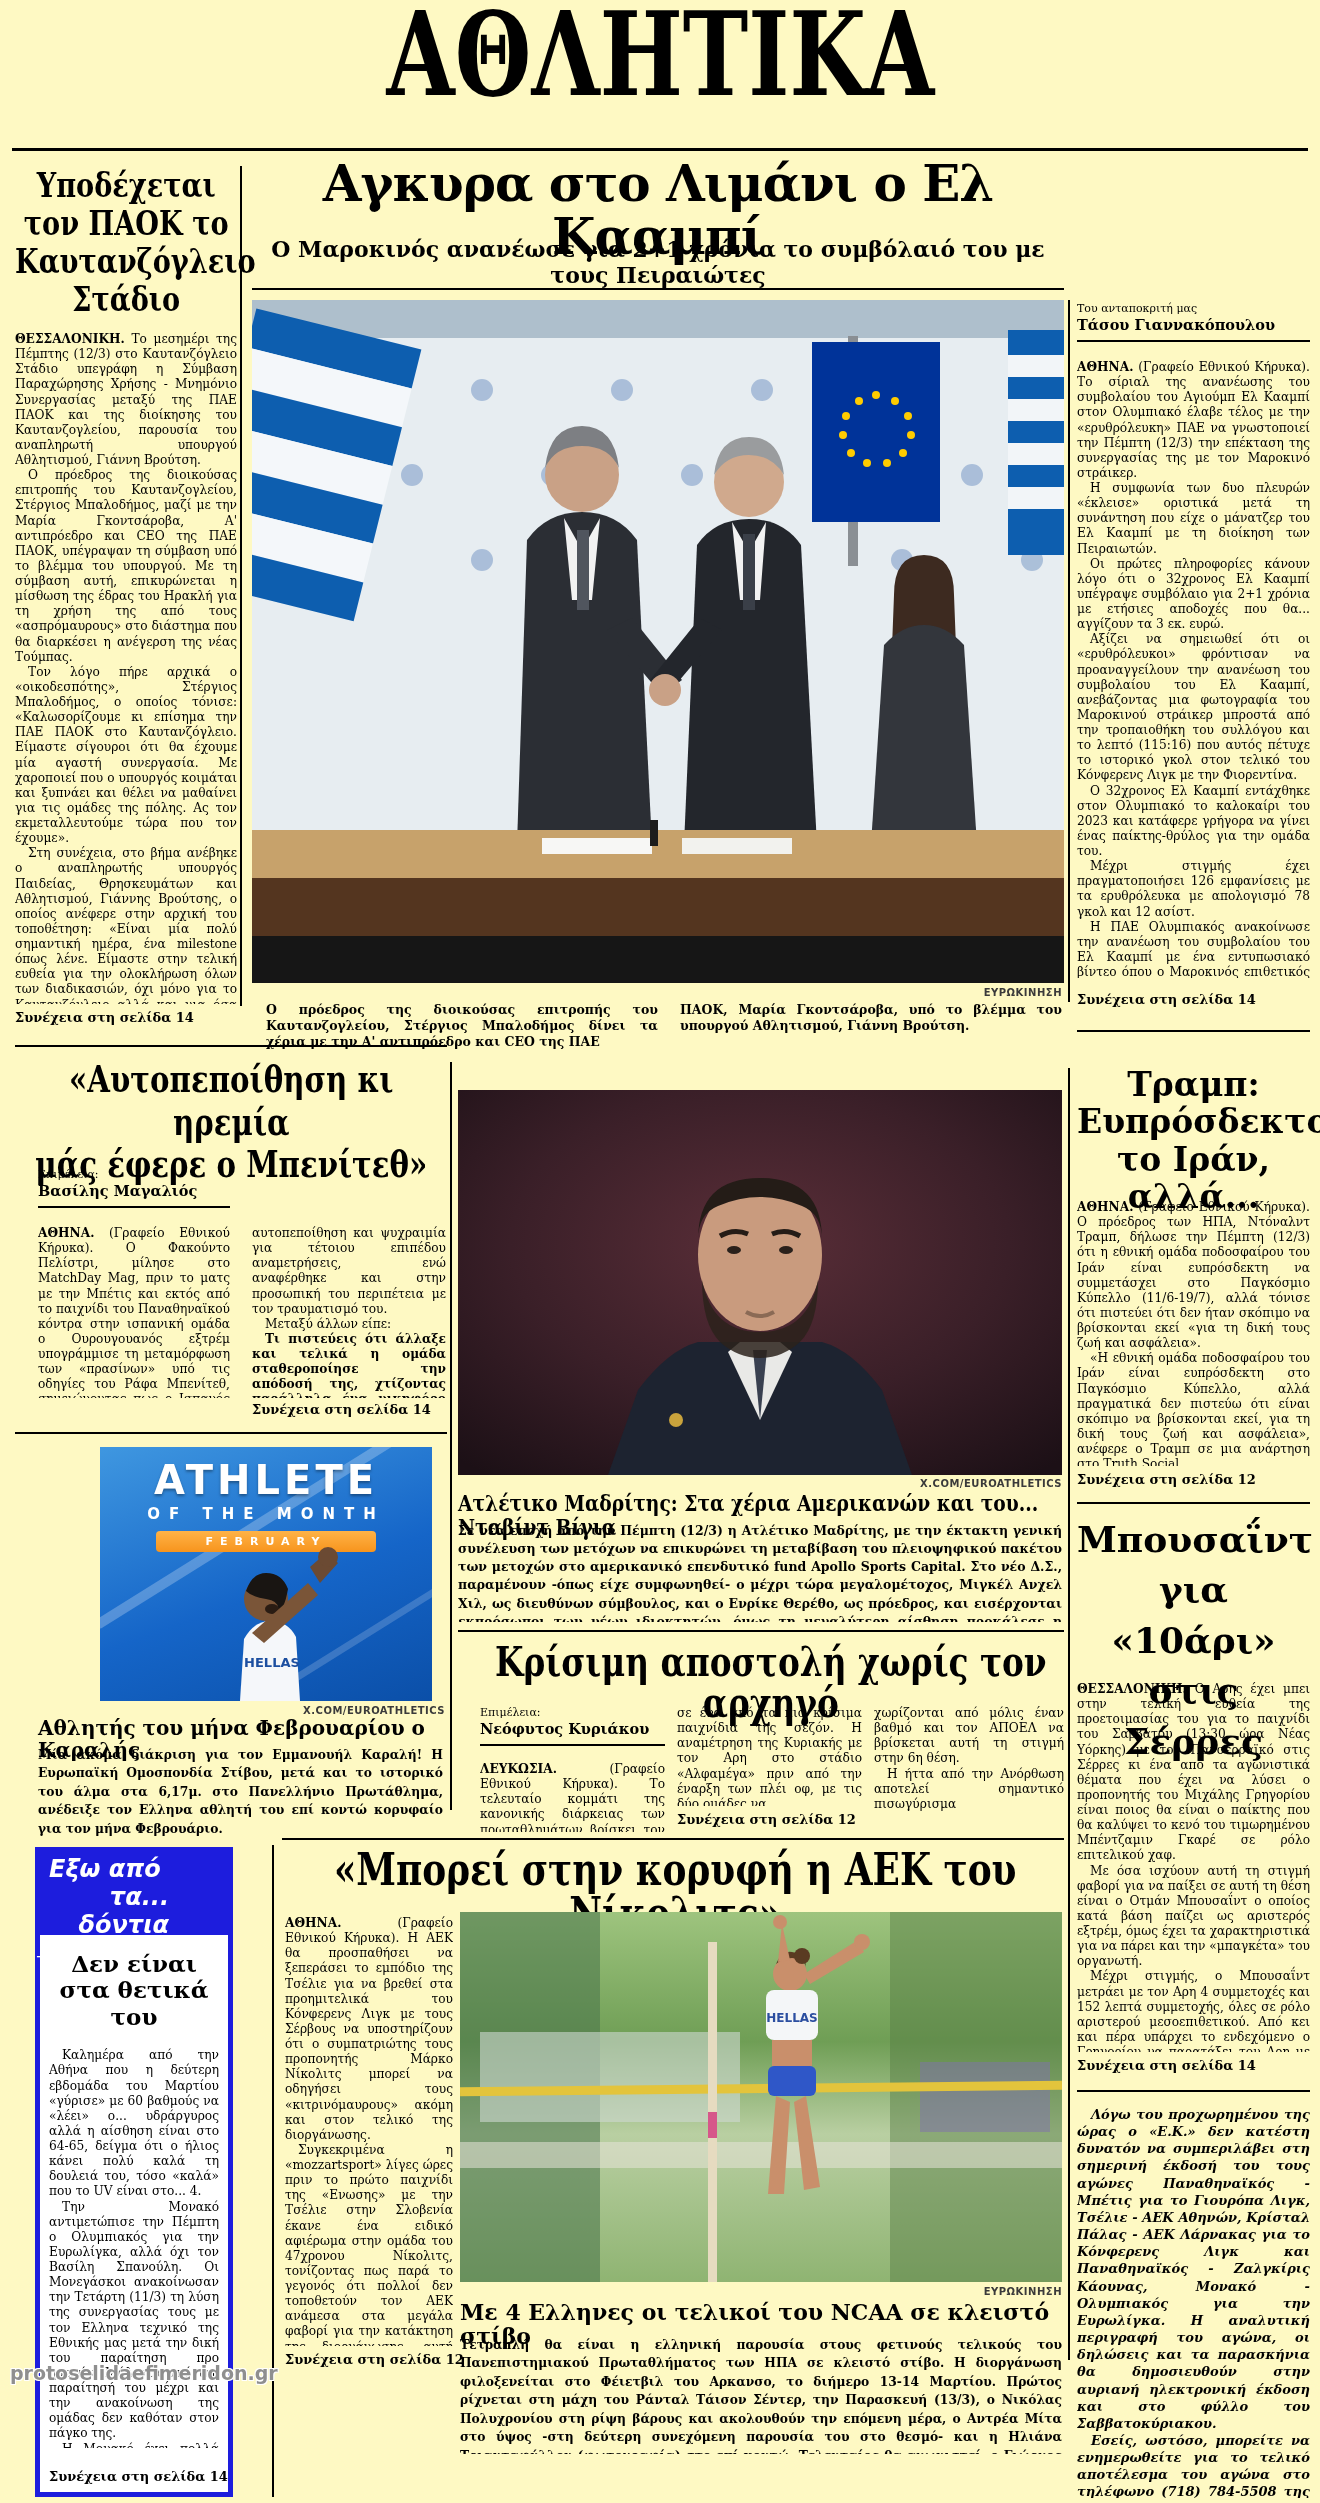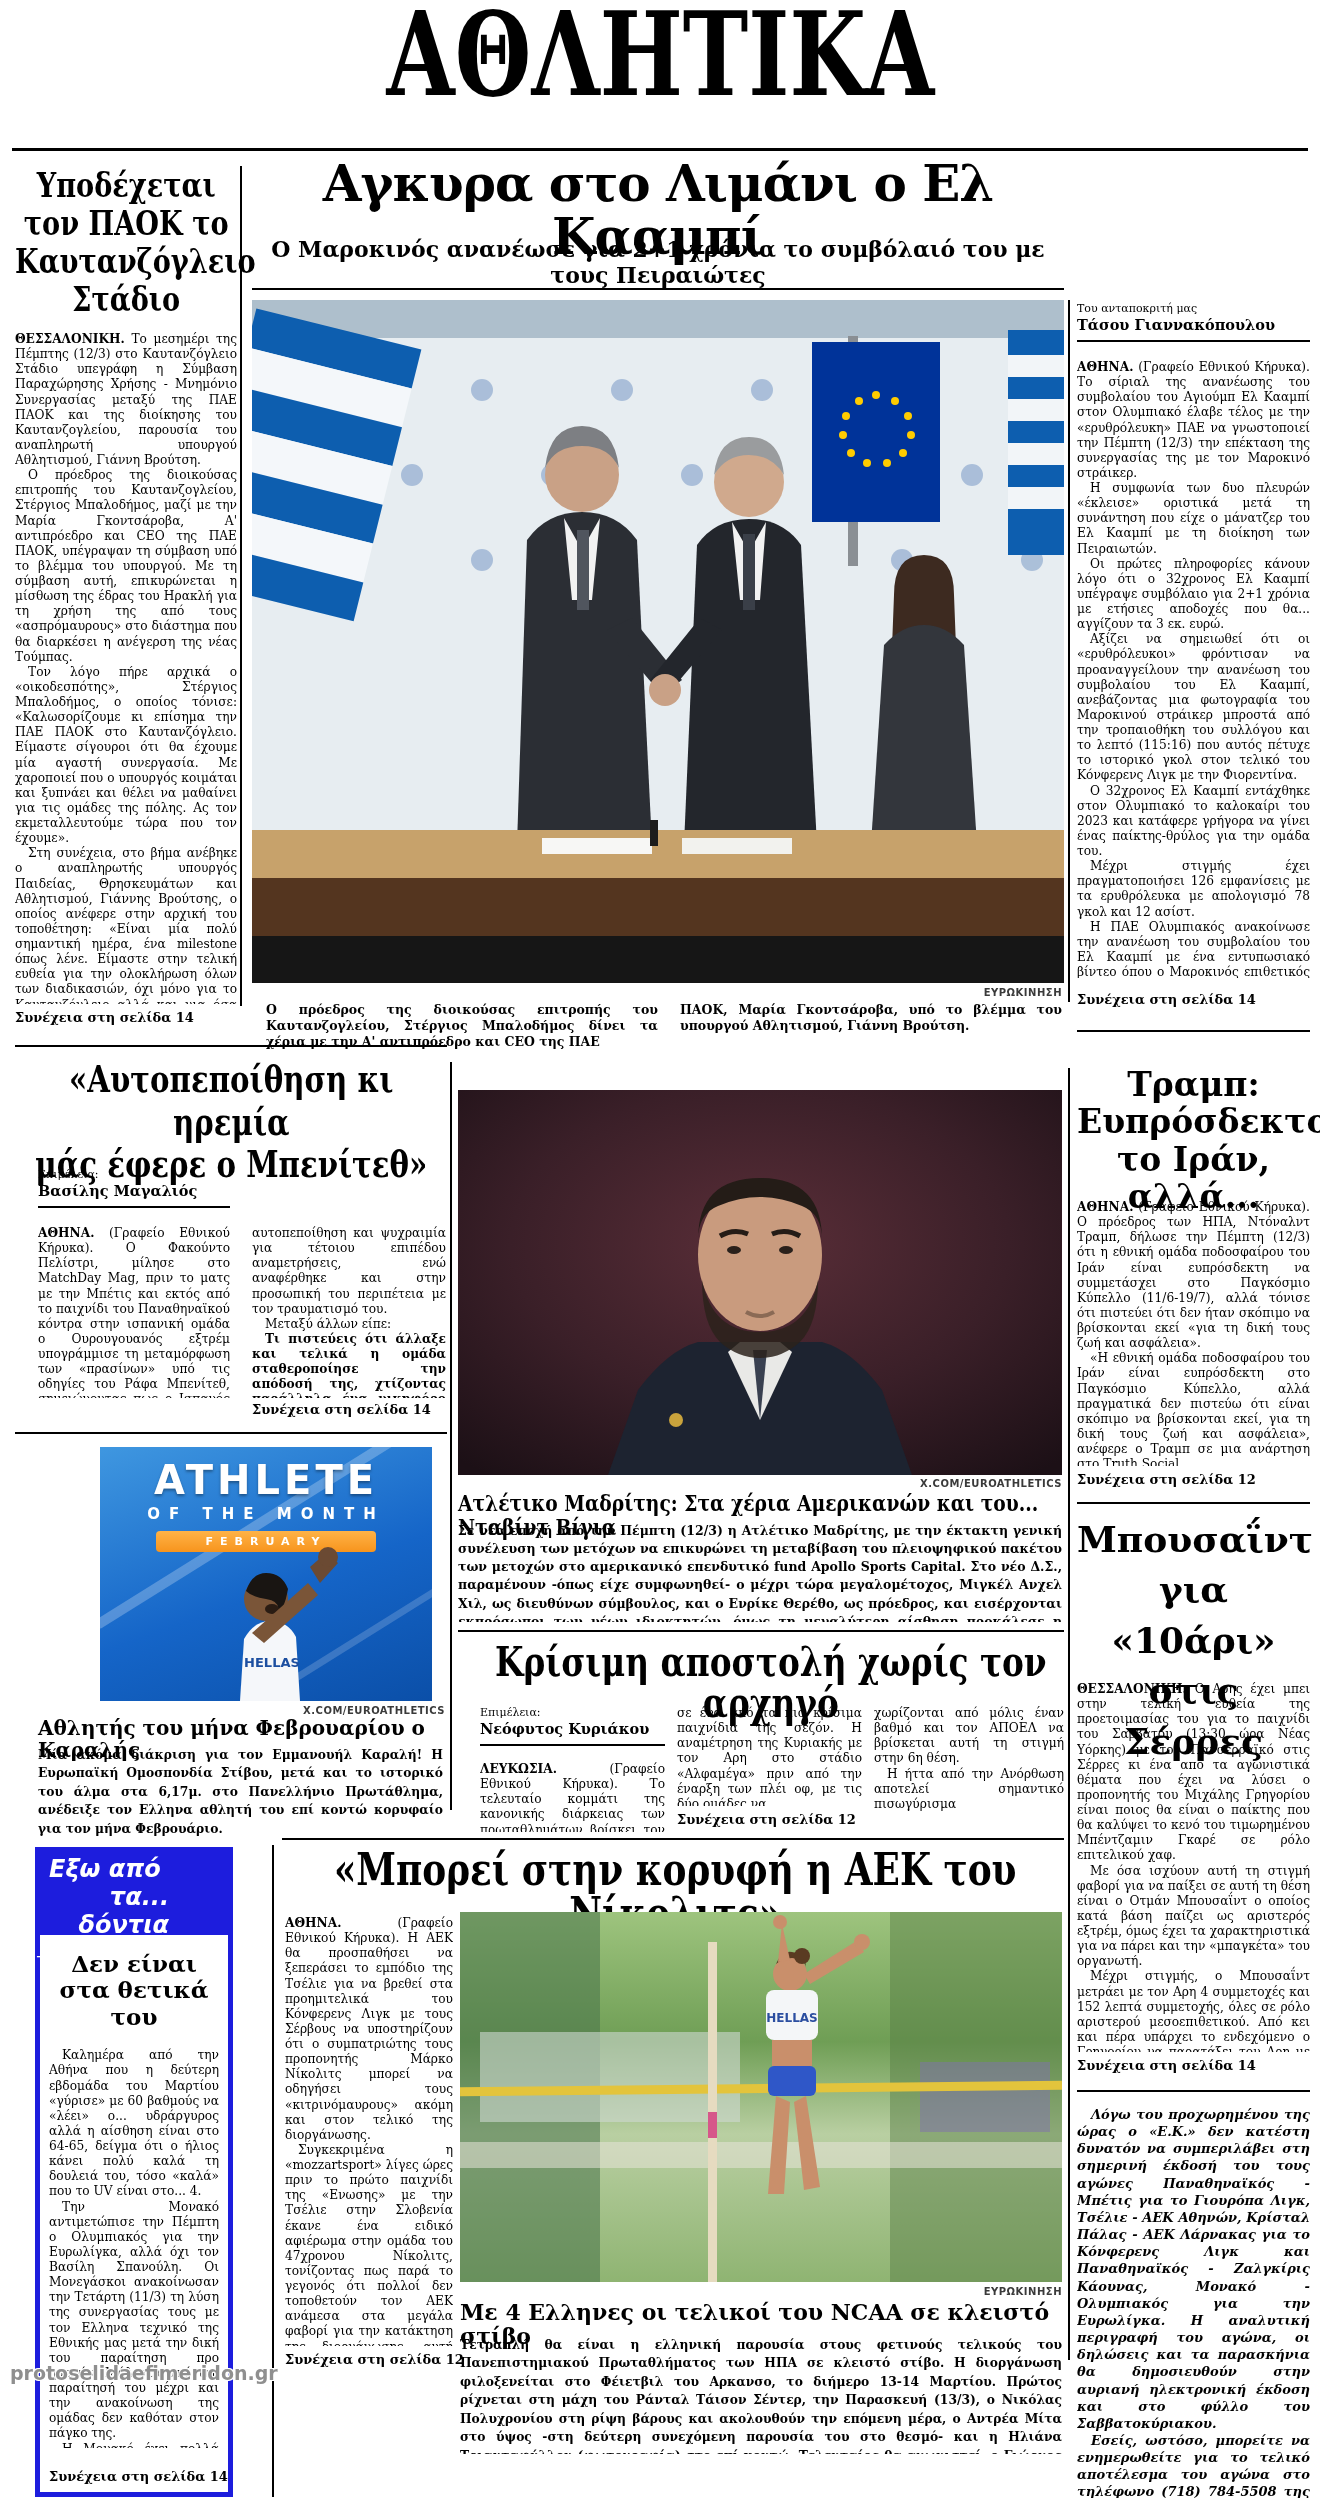--- a/index.html
+++ b/index.html
@@ -1,16 +1,16 @@
 <!DOCTYPE html>
 <html><head>
 <meta charset="utf-8">
 <style>
   html,body{margin:0;padding:0;background:#777;}
-  .page{position:relative;width:1320px;height:2503px;background:#ffffff;color:#000;
+  .page{position:relative;width:1320px;height:2503px;background:#fef9c3;color:#000;
         font-family:"DejaVu Serif", serif;margin:0 auto;overflow:hidden;}
   .abs{position:absolute;}
   .rule{position:absolute;background:#000;}
   .vdiv{position:absolute;background:#000;width:2px;}
   .hl{font-weight:bold;line-height:1.1;}
   .bt{font-size:12.2px;line-height:1.24;text-align:justify;margin:0;}
   .bt.ind{text-indent:13px;}
   .clip{overflow:hidden;}
   .lead{font-weight:bold;}
   .cont{font-weight:bold;font-size:13px;}

